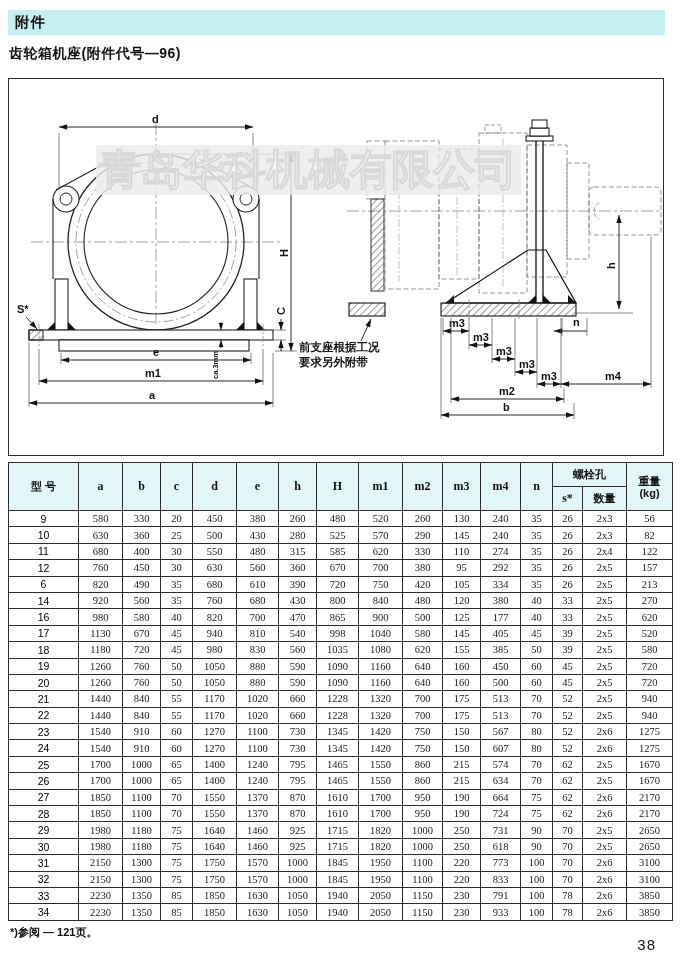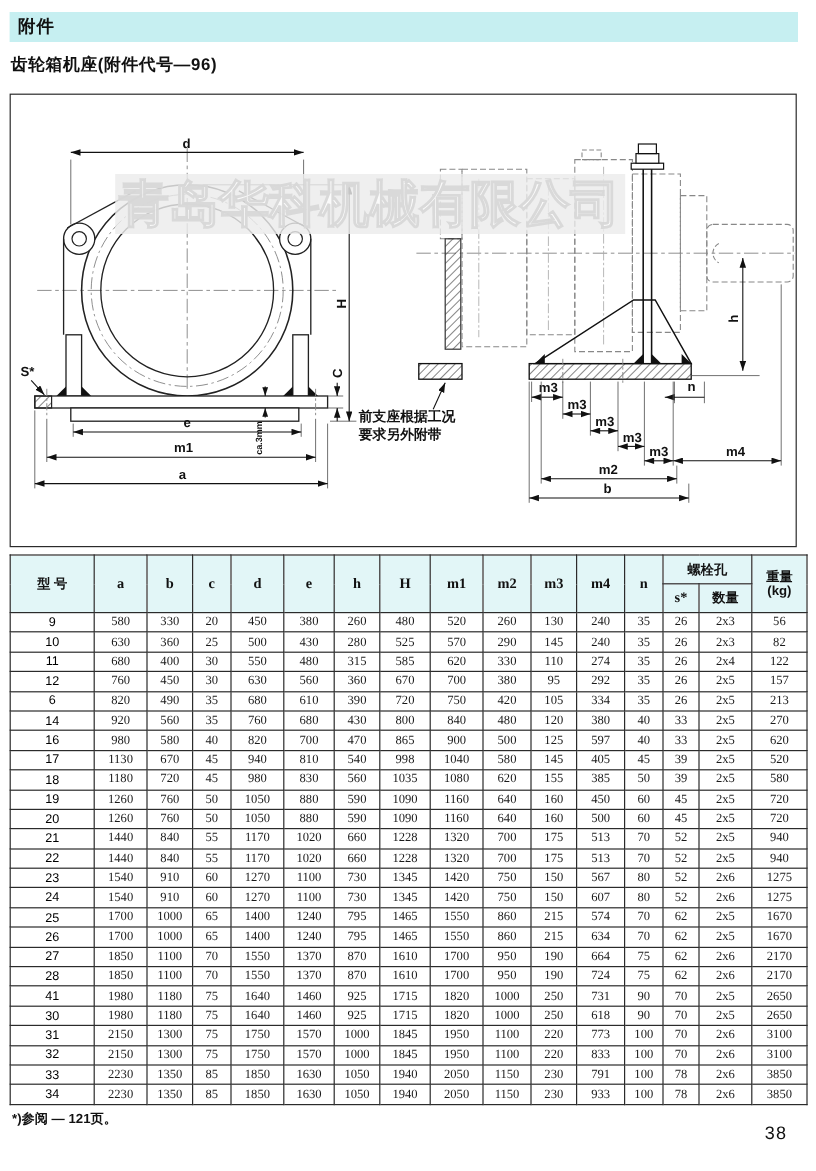--- a/index.html
+++ b/index.html
@@ -393,21 +393,21 @@
           <td>980</td>
           <td>580</td>
           <td>40</td>
           <td>820</td>
           <td>700</td>
           <td>470</td>
           <td>865</td>
           <td>900</td>
           <td>500</td>
           <td>125</td>
-          <td>597</td>
+          <td>177</td>
           <td>40</td>
           <td>33</td>
           <td>2x5</td>
           <td>620</td>
         </tr>
         <tr>
           <td class="model">17</td>
           <td>1130</td>
           <td>670</td>
           <td>45</td>
@@ -616,21 +616,21 @@
           <td>1700</td>
           <td>950</td>
           <td>190</td>
           <td>724</td>
           <td>75</td>
           <td>62</td>
           <td>2x6</td>
           <td>2170</td>
         </tr>
         <tr>
-          <td class="model">41</td>
+          <td class="model">29</td>
           <td>1980</td>
           <td>1180</td>
           <td>75</td>
           <td>1640</td>
           <td>1460</td>
           <td>925</td>
           <td>1715</td>
           <td>1820</td>
           <td>1000</td>
           <td>250</td>

